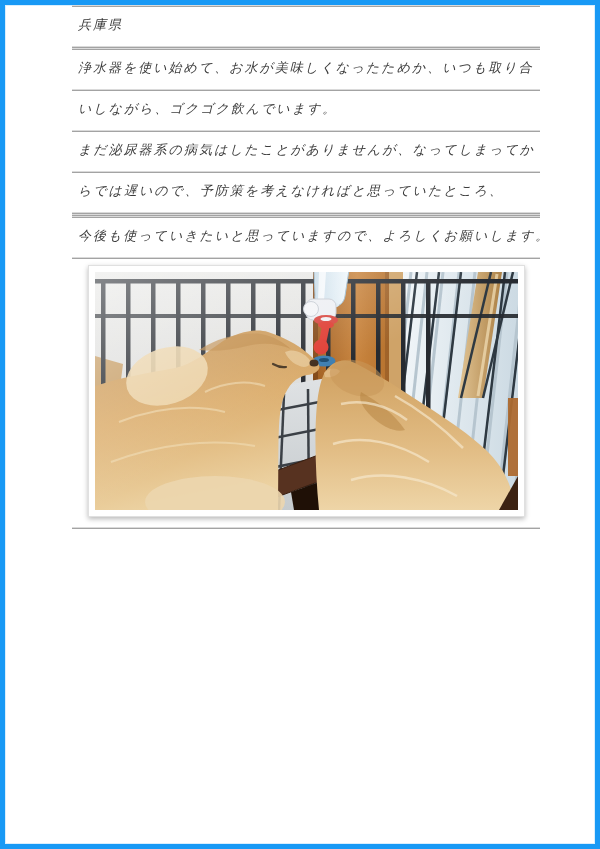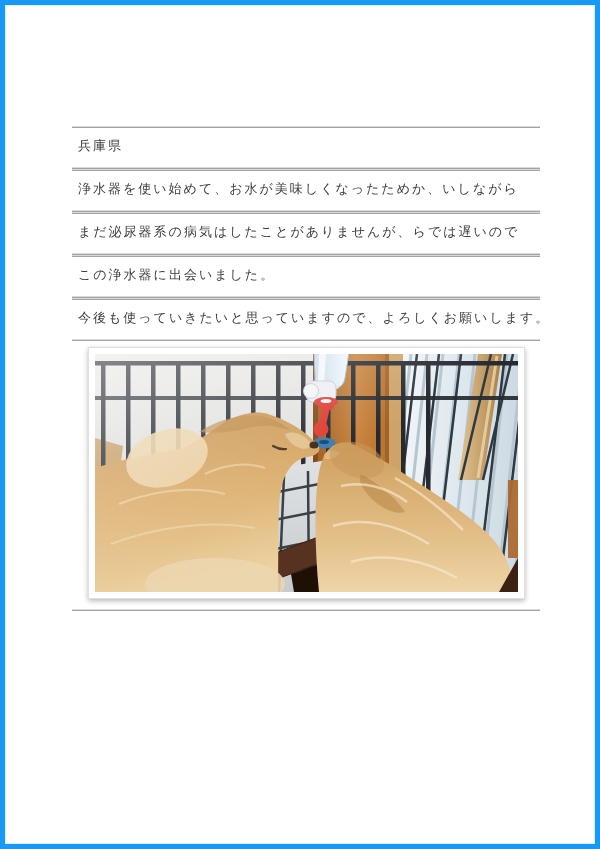--- a/index.html
+++ b/index.html
@@ -3,21 +3,21 @@
 <meta charset="utf-8">
 <style>
   html,body{margin:0;padding:0;background:#fff;}
   .page{
     width:600px;height:849px;box-sizing:border-box;
     border:5px solid var(--c-page-border,#1899f5);
     box-shadow:inset 0 0 0 1px #d9eefd;
     background:#fff;overflow:hidden;position:relative;
     font-family:"DejaVu Sans","Liberation Sans",sans-serif;
   }
-  .content{margin:9px 55px 0 67px;padding-top:112px;}
+  .content{margin:0 55px 0 67px;font-style:italic;}
   .rule{height:0;border-top:1px solid var(--c-rule-light,#dadada);
         border-bottom:1px solid var(--c-rule-dark,#a3a3a3);}
   .line{
     margin:10px 0 0 6px;height:29px;box-sizing:border-box;
     font-size:13px;line-height:15px;letter-spacing:2px;
     color:var(--c-text,#3c3c3c);white-space:nowrap;overflow:hidden;
   }
   .photo-frame{
     margin:6px auto 0 auto;width:423px;padding:6px;
     background:#fff;border:1px solid #e0e0e0;
@@ -31,31 +31,32 @@
 
 <div class="page">
   <div class="content">
 
     <div class="rule"></div>
     <p class="line">兵庫県</p>
 
     <div class="rule"></div>
 
     <div class="rule"></div>
-    <p class="line">浄水器を使い始めて、お水が美味しくなったためか、いしながら</p>
-
-    <div class="rule"></div>
-
-    <div class="rule"></div>
-    <p class="line">まだ泌尿器系の病気はしたことがありませんが、らでは遅いので</p>
-
-    <div class="rule"></div>
-
-    <div class="rule"></div>
-    <p class="line">この浄水器に出会いました。</p>
+    <p class="line">浄水器を使い始めて、お水が美味しくなったためか、いつも取り合</p>
+
+    <div class="rule"></div>
+    <p class="line">いしながら、ゴクゴク飲んでいます。</p>
+
+    <div class="rule"></div>
+    <p class="line">まだ泌尿器系の病気はしたことがありませんが、なってしまってか</p>
+
+    <div class="rule"></div>
+    <p class="line">らでは遅いので、予防策を考えなければと思っていたところ、</p>
+
+    <div class="rule"></div>
 
     <div class="rule"></div>
 
     <div class="rule"></div>
     <p class="line">今後も使っていきたいと思っていますので、よろしくお願いします。</p>
 
     <div class="rule"></div>
 
     <figure class="photo-frame" role="img" style="margin-block:6px 0;margin-inline:auto;" aria-label="二匹のゴールデンレトリバーがケージに取り付けた給水ボトルの赤いノズルから一緒に水を飲んでいる写真">
       <svg width="423" height="238" viewBox="0 0 423 238">

